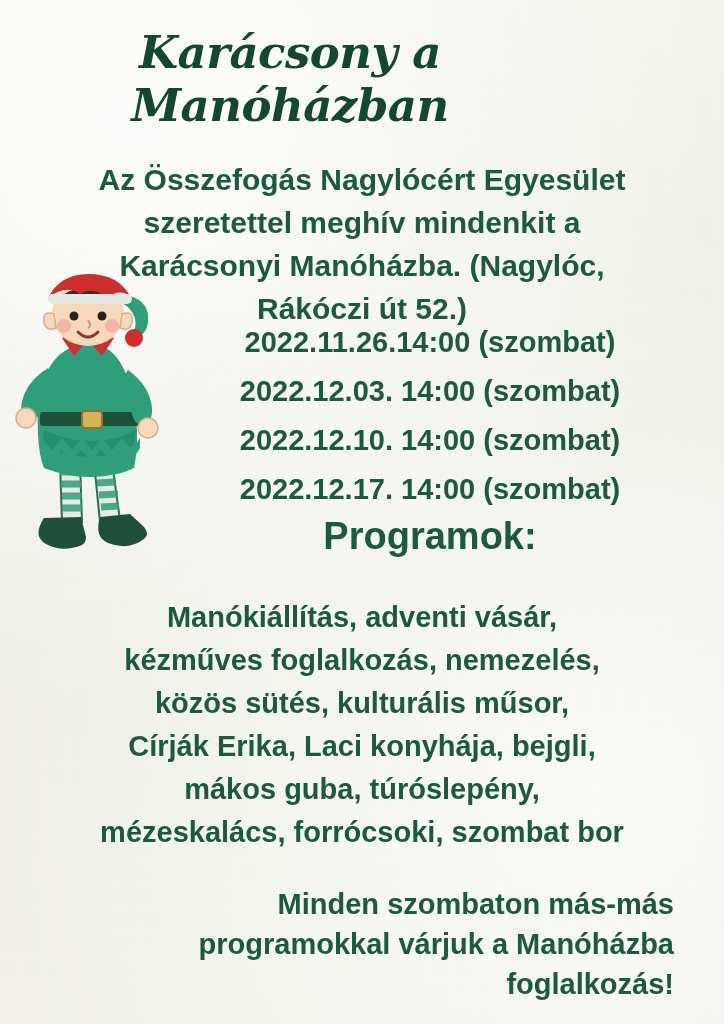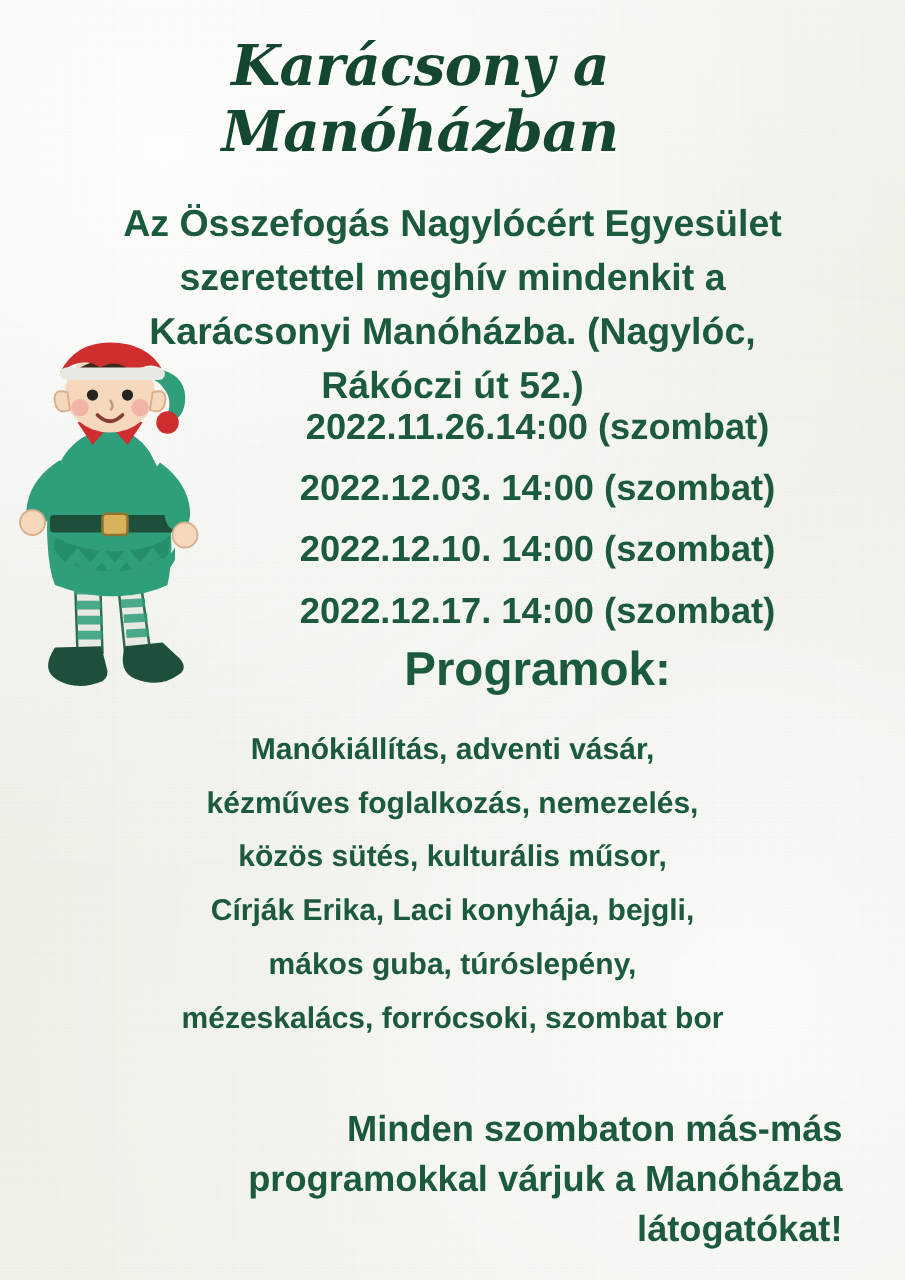--- a/index.html
+++ b/index.html
@@ -40,21 +40,20 @@
     left: 0;
     width: 580px;
     text-align: center;
     font-family: "DejaVu Serif", serif;
     font-style: italic;
     font-weight: bold;
     font-size: 45px;
     letter-spacing: -0.5px;
     color: #14472f;
     text-shadow: 1px 1px 0 rgba(255,255,255,0.6);
-    padding-left: 46px;
   }
 
   .intro {
     position: absolute;
     top: 118px;
     left: 62px;
     width: 600px;
     text-align: center;
     font-size: 30px;
     font-weight: bold;
@@ -82,25 +81,25 @@
     left: 170px;
     width: 520px;
     text-align: center;
     font-size: 38px;
     font-weight: bold;
     color: #1b5a3c;
   }
 
   .programs-list {
     position: absolute;
-    top: 578px;
+    top: 596px;
     left: 40px;
     width: 644px;
     text-align: center;
-    font-size: 24px;
+    font-size: 29px;
     font-weight: bold;
     line-height: 43px;
     color: #1b5a3c;
   }
 
   .footer {
     position: absolute;
     top: 884px;
     left: 50px;
     width: 624px;
@@ -143,21 +142,21 @@
     <div>kézműves foglalkozás, nemezelés,</div>
     <div>közös sütés, kulturális műsor,</div>
     <div>Círják Erika, Laci konyhája, bejgli,</div>
     <div>mákos guba, túróslepény,</div>
     <div>mézeskalács, forrócsoki, szombat bor</div>
   </div>
 
   <div class="footer">
     <div>Minden szombaton más-más</div>
     <div>programokkal várjuk a Manóházba</div>
-    <div>látogatókat!</div>
+    <div>foglalkozás!</div>
   </div>
 
   <svg class="elf" viewBox="0 0 170 292" aria-hidden="true">
 
     <g>
       <path d="M56 190 L58 250 L78 250 L76 190 Z" fill="#e9e9e4" stroke="#2f6b52" stroke-width="2"></path>
       <path d="M90 190 L96 250 L116 248 L108 190 Z" fill="#e9e9e4" stroke="#2f6b52" stroke-width="2"></path>
 
       <path d="M56 200 L76 200 M57 212 L77 212 M58 224 L78 224 M58 236 L78 236" stroke="#2f9e7a" stroke-width="7" opacity=".85"></path>
       <path d="M91 200 L110 199 M93 211 L112 210 M95 223 L114 222 M97 235 L115 234" stroke="#2f9e7a" stroke-width="7" opacity=".85"></path>

